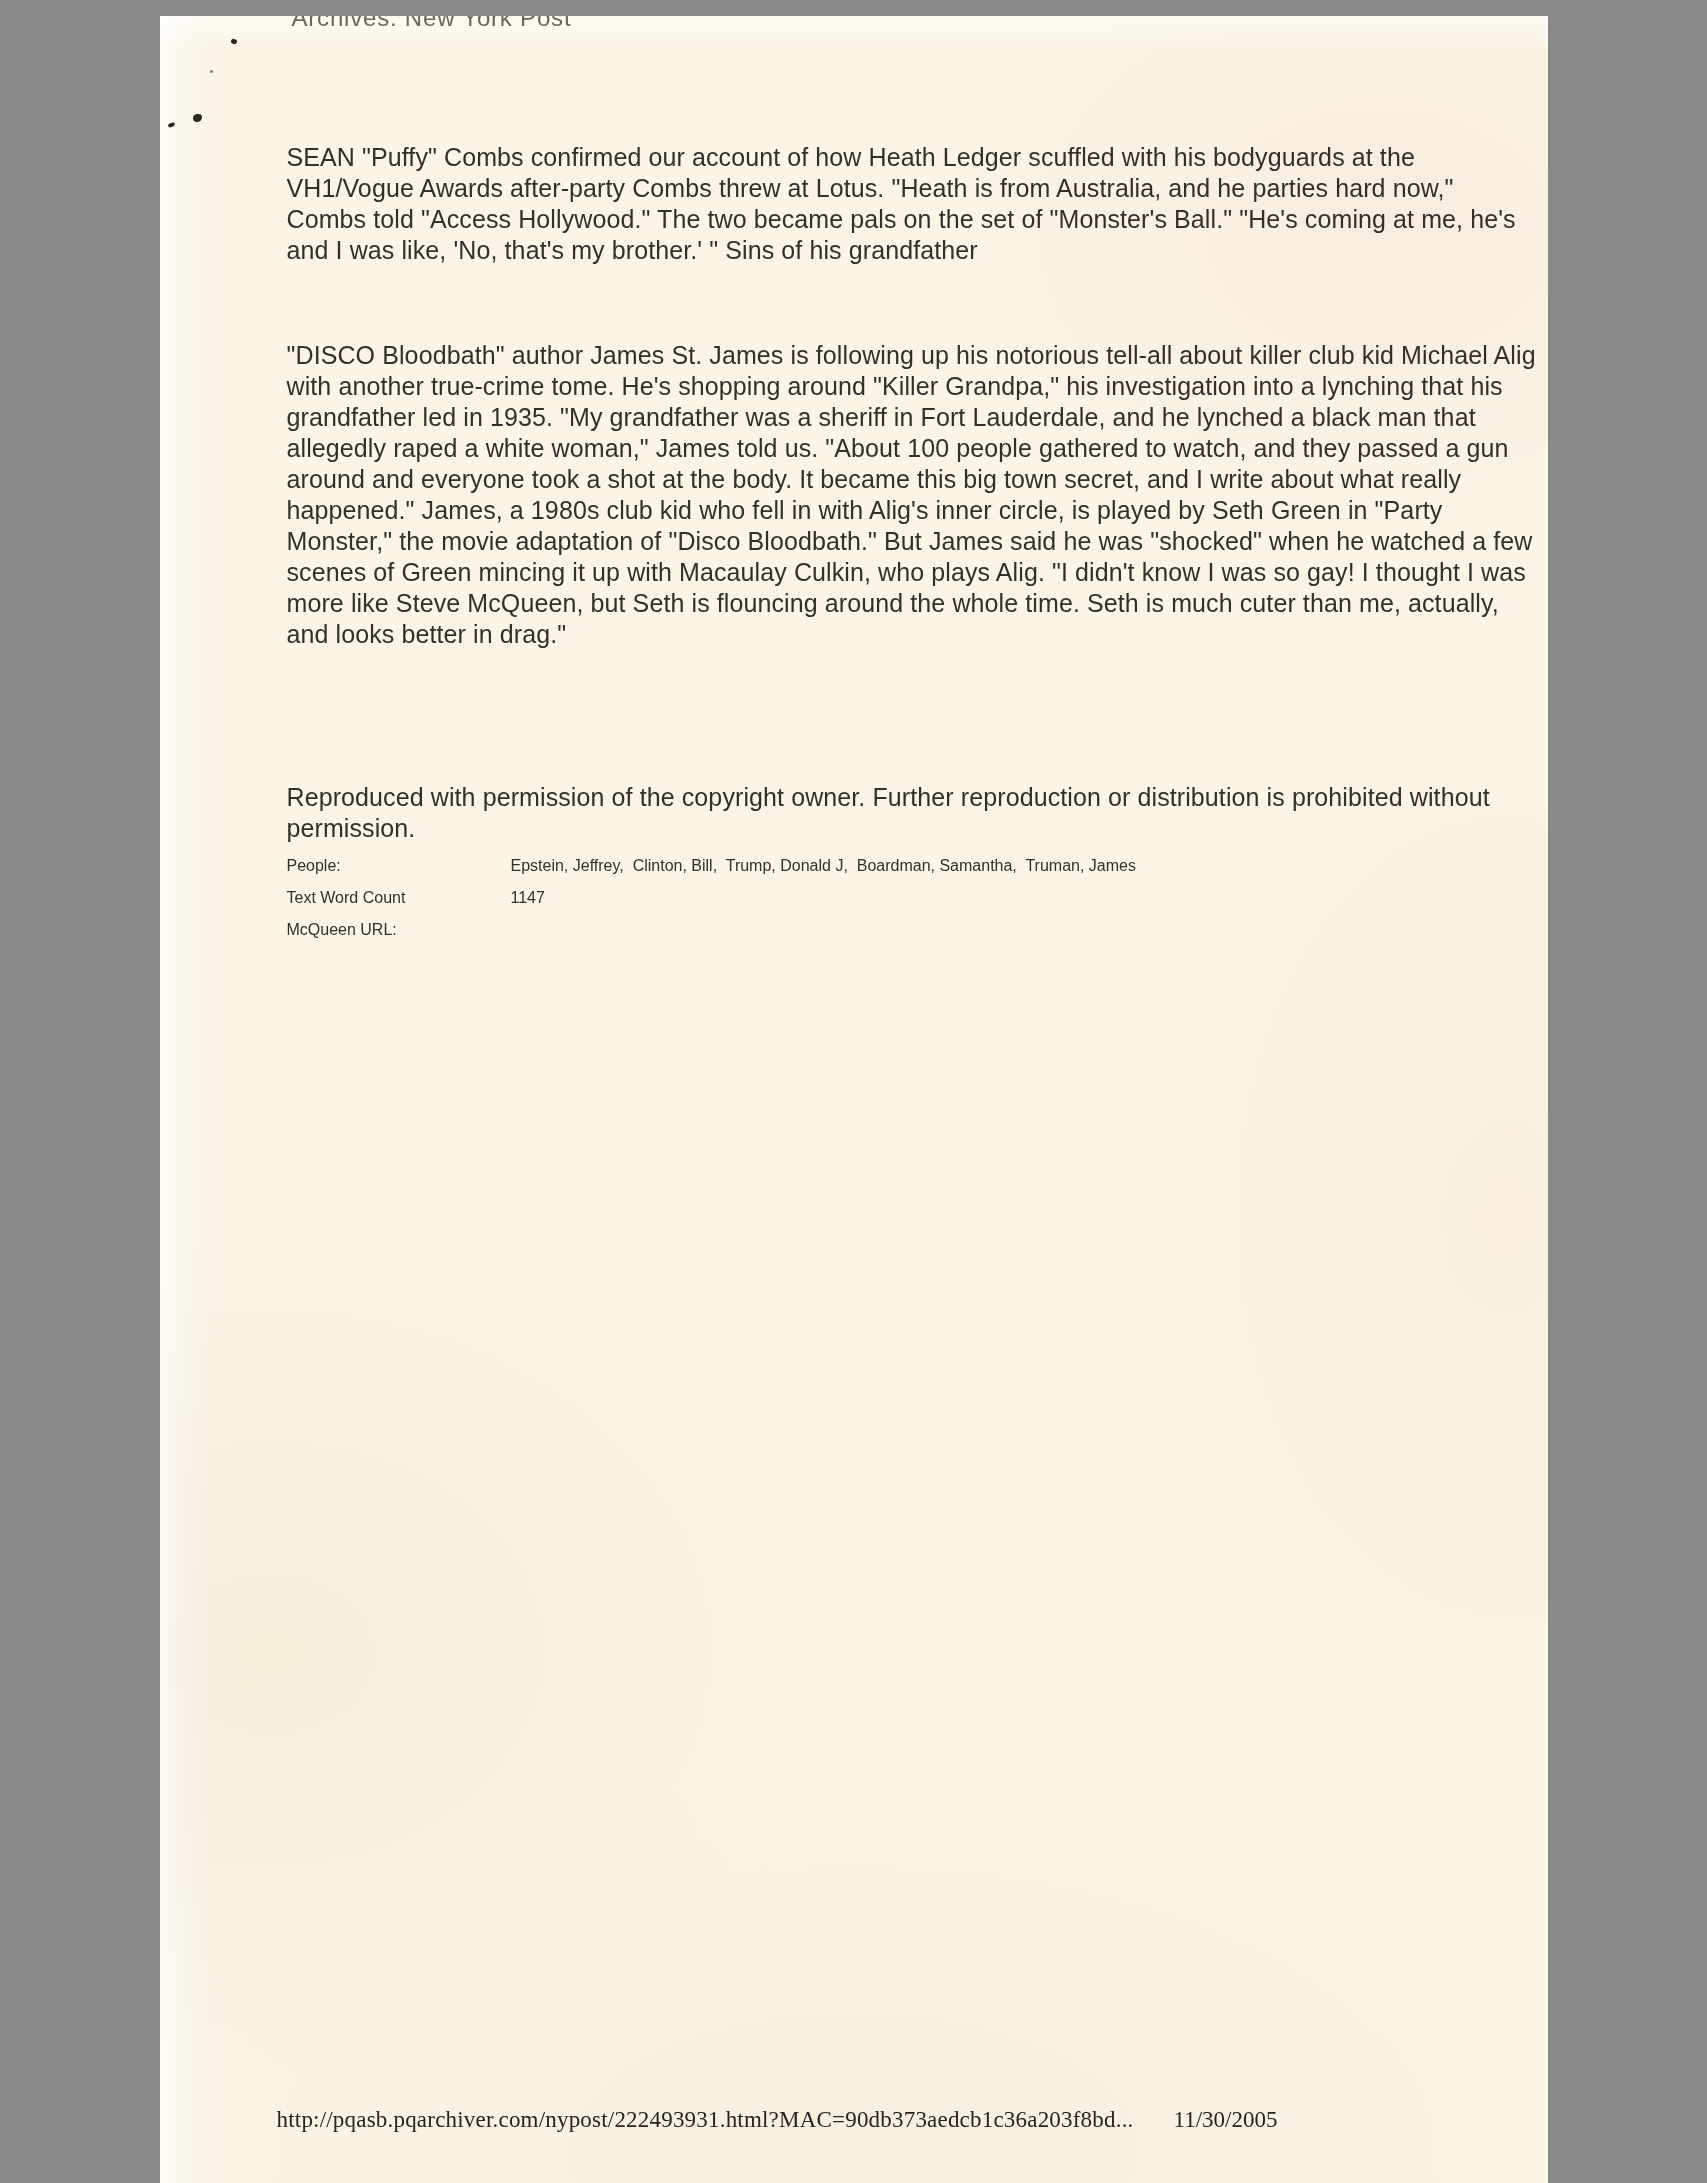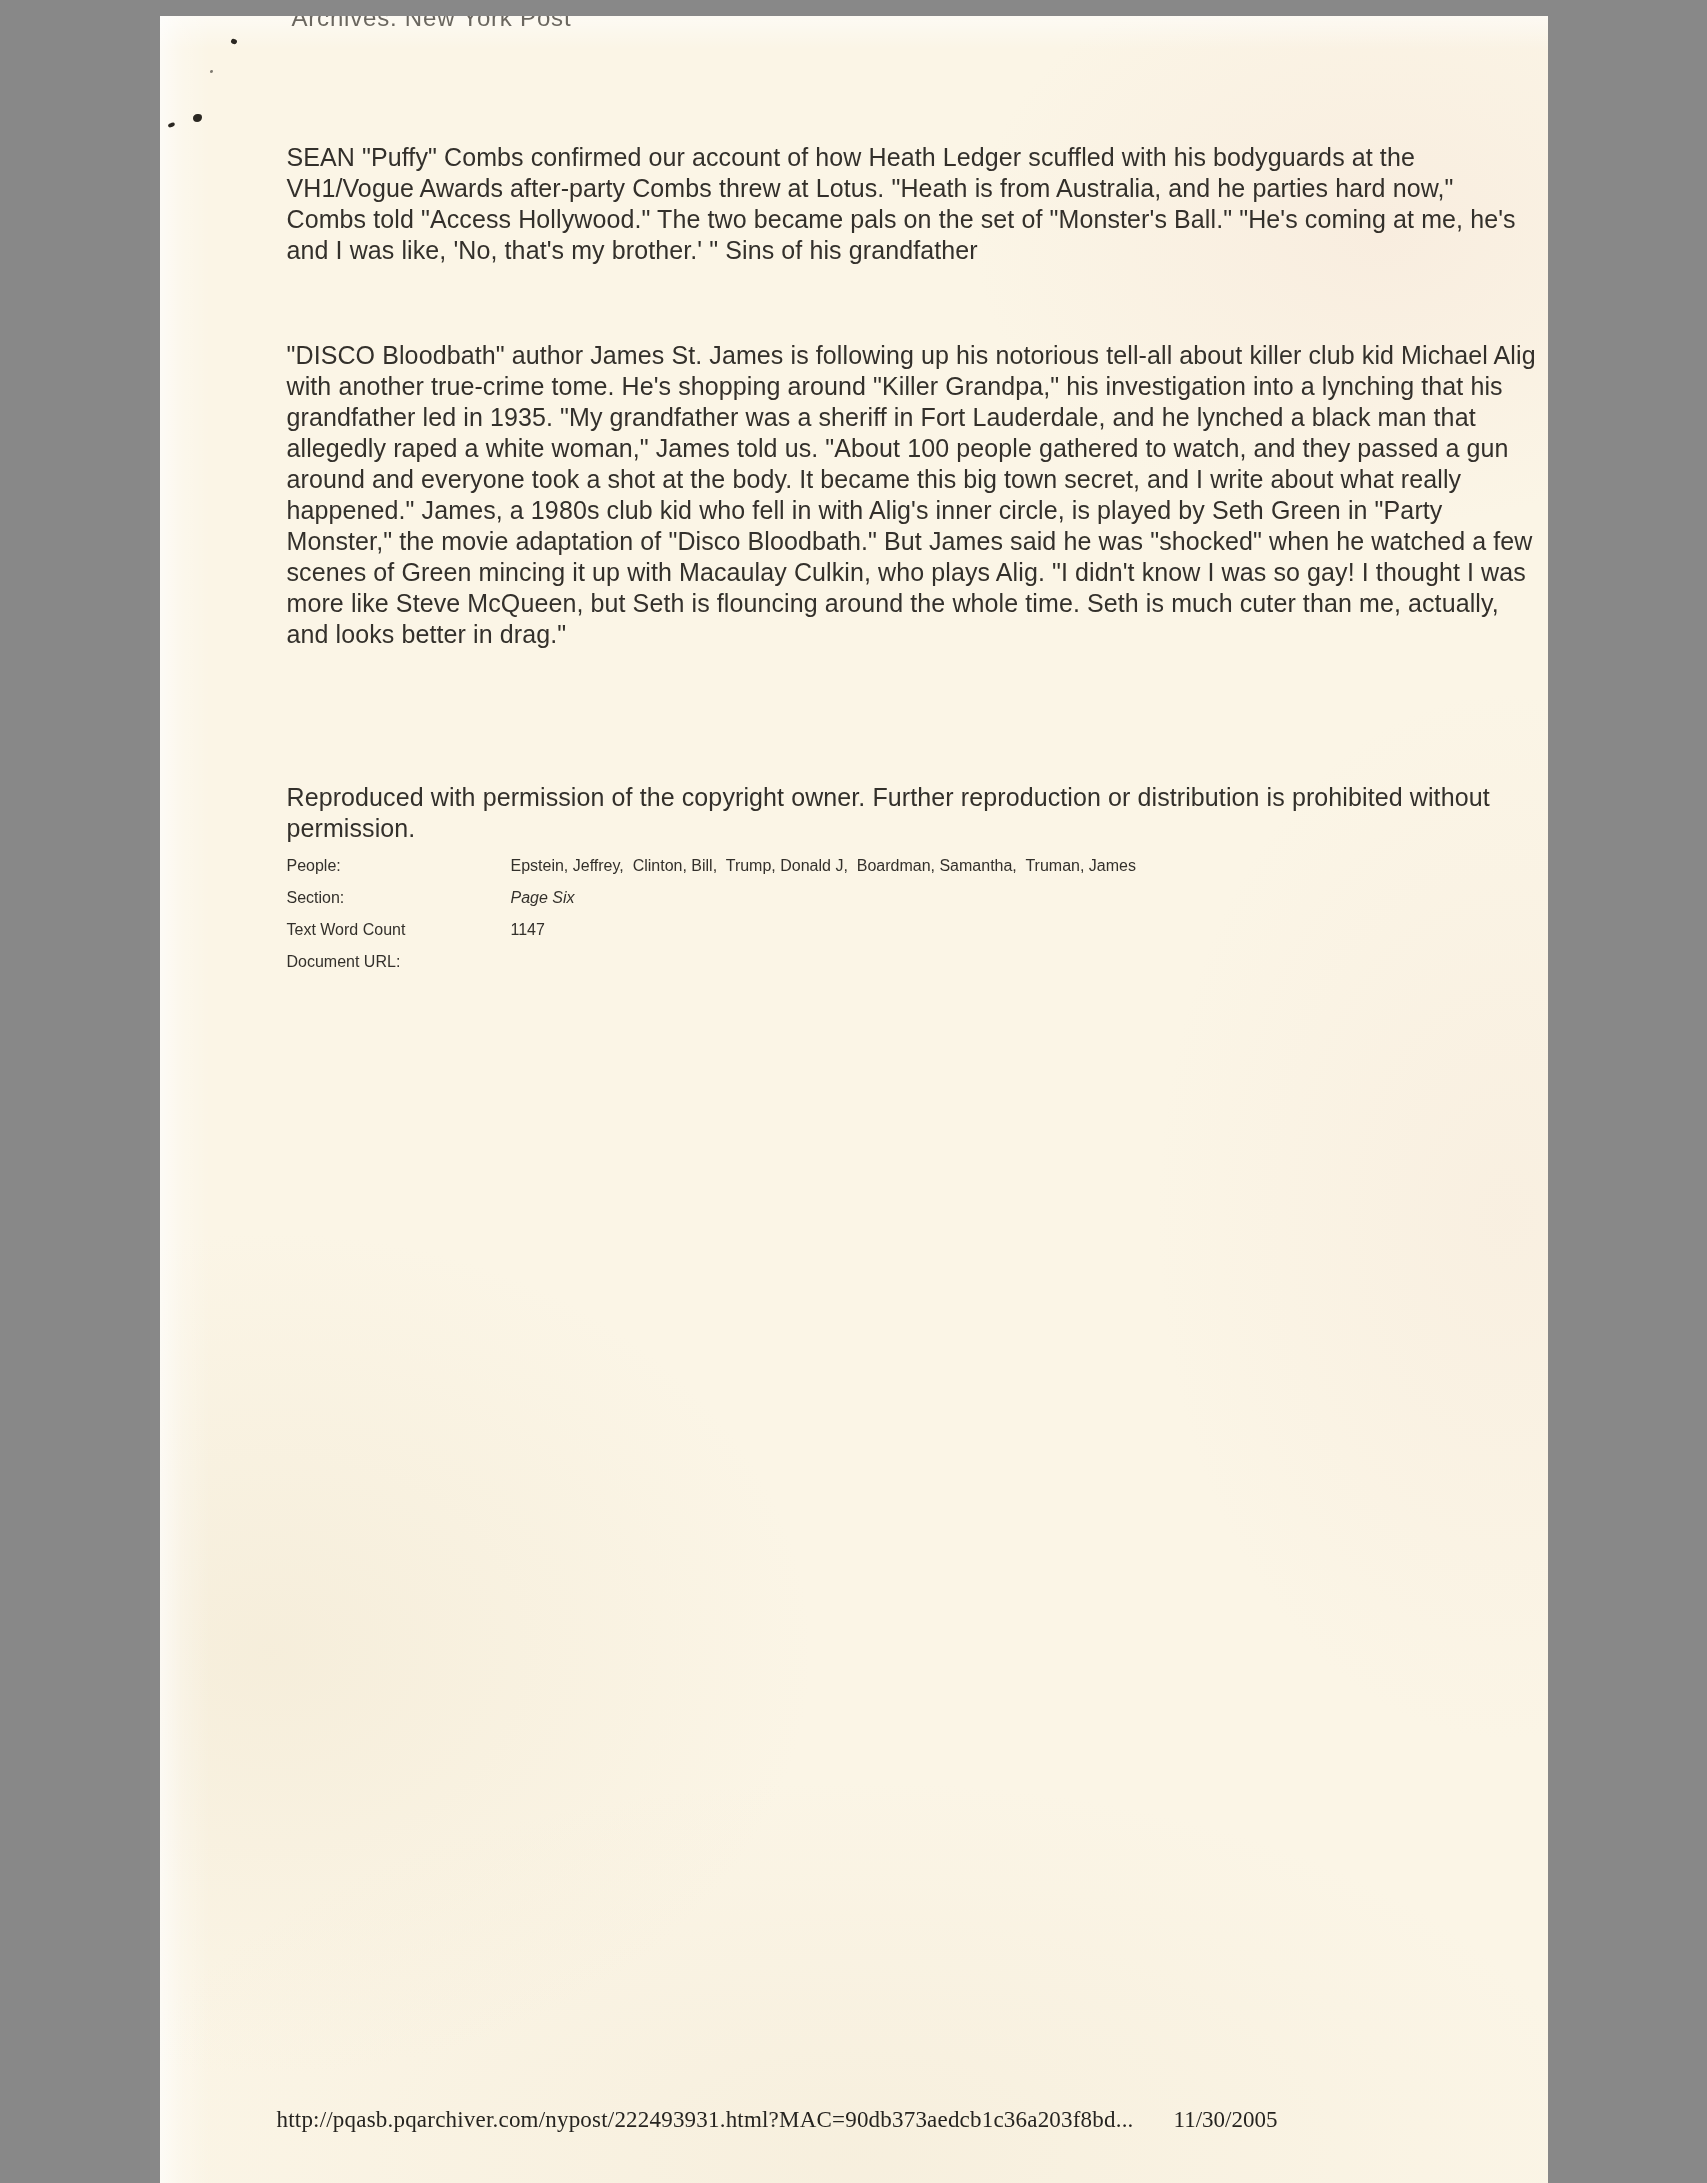--- a/index.html
+++ b/index.html
@@ -109,29 +109,25 @@
       <div>Reproduced with permission of the copyright owner. Further reproduction or distribution is prohibited without</div>
       <div>permission.</div>
     </div>
 
   <div class="meta">
     <div class="meta-row">
       <div class="meta-label">People:</div>
       <div class="meta-value">Epstein, Jeffrey,  Clinton, Bill,  Trump, Donald J,  Boardman, Samantha,  Truman, James</div>
     </div>
     <div class="meta-row">
-      <div class="meta-label">Section:</div>
-      <div class="meta-value italic">Page Six</div>
-    </div>
-    <div class="meta-row">
       <div class="meta-label">Text Word Count</div>
       <div class="meta-value">1147</div>
     </div>
     <div class="meta-row">
-      <div class="meta-label">Document URL:</div>
+      <div class="meta-label">McQueen URL:</div>
       <div class="meta-value"></div>
     </div>
   </div>
 
   <div class="footer">
     <span class="footer-url">http://pqasb.pqarchiver.com/nypost/222493931.html?MAC=90db373aedcb1c36a203f8bd...</span>
     <span class="footer-date">11/30/2005</span>
   </div>
 
 </div>

